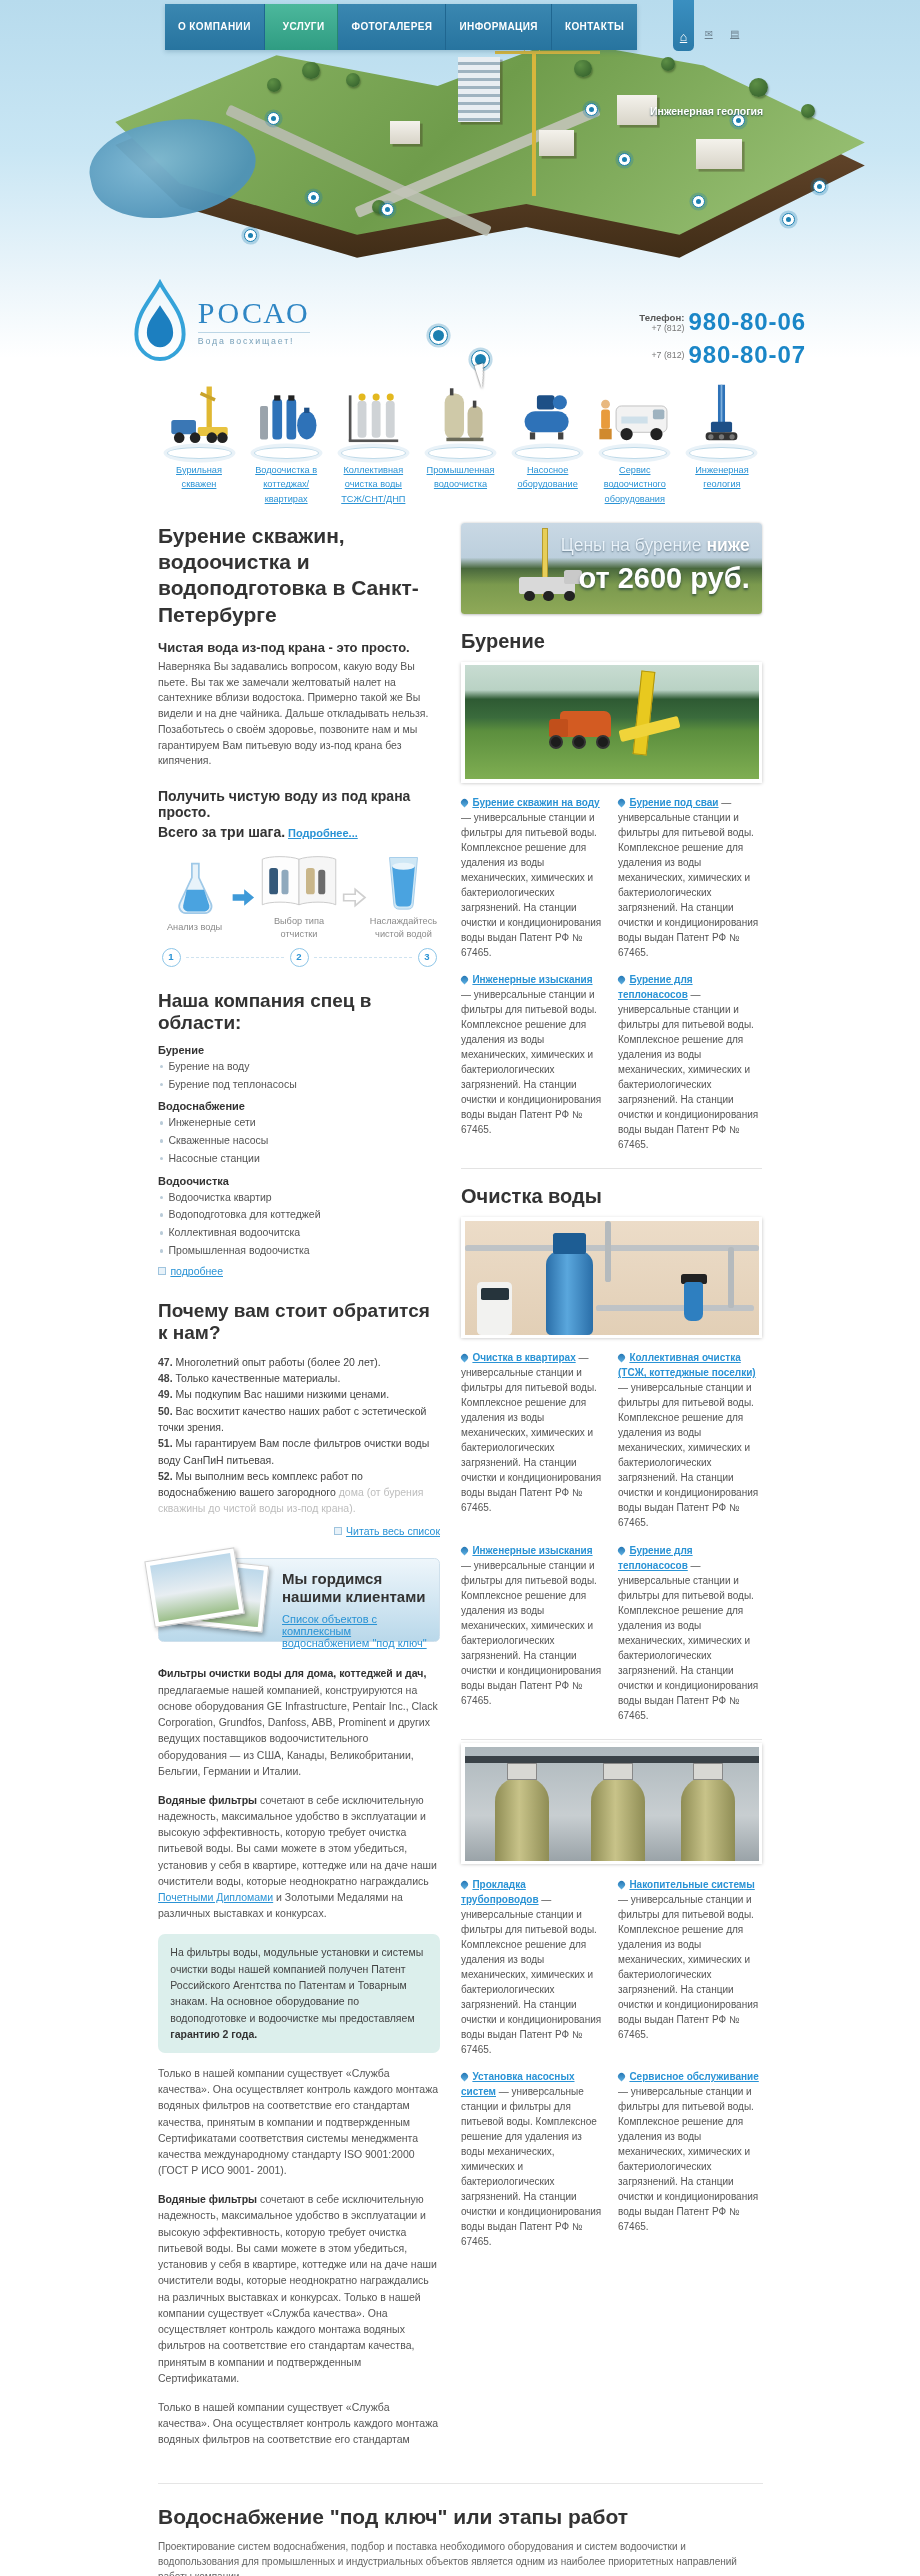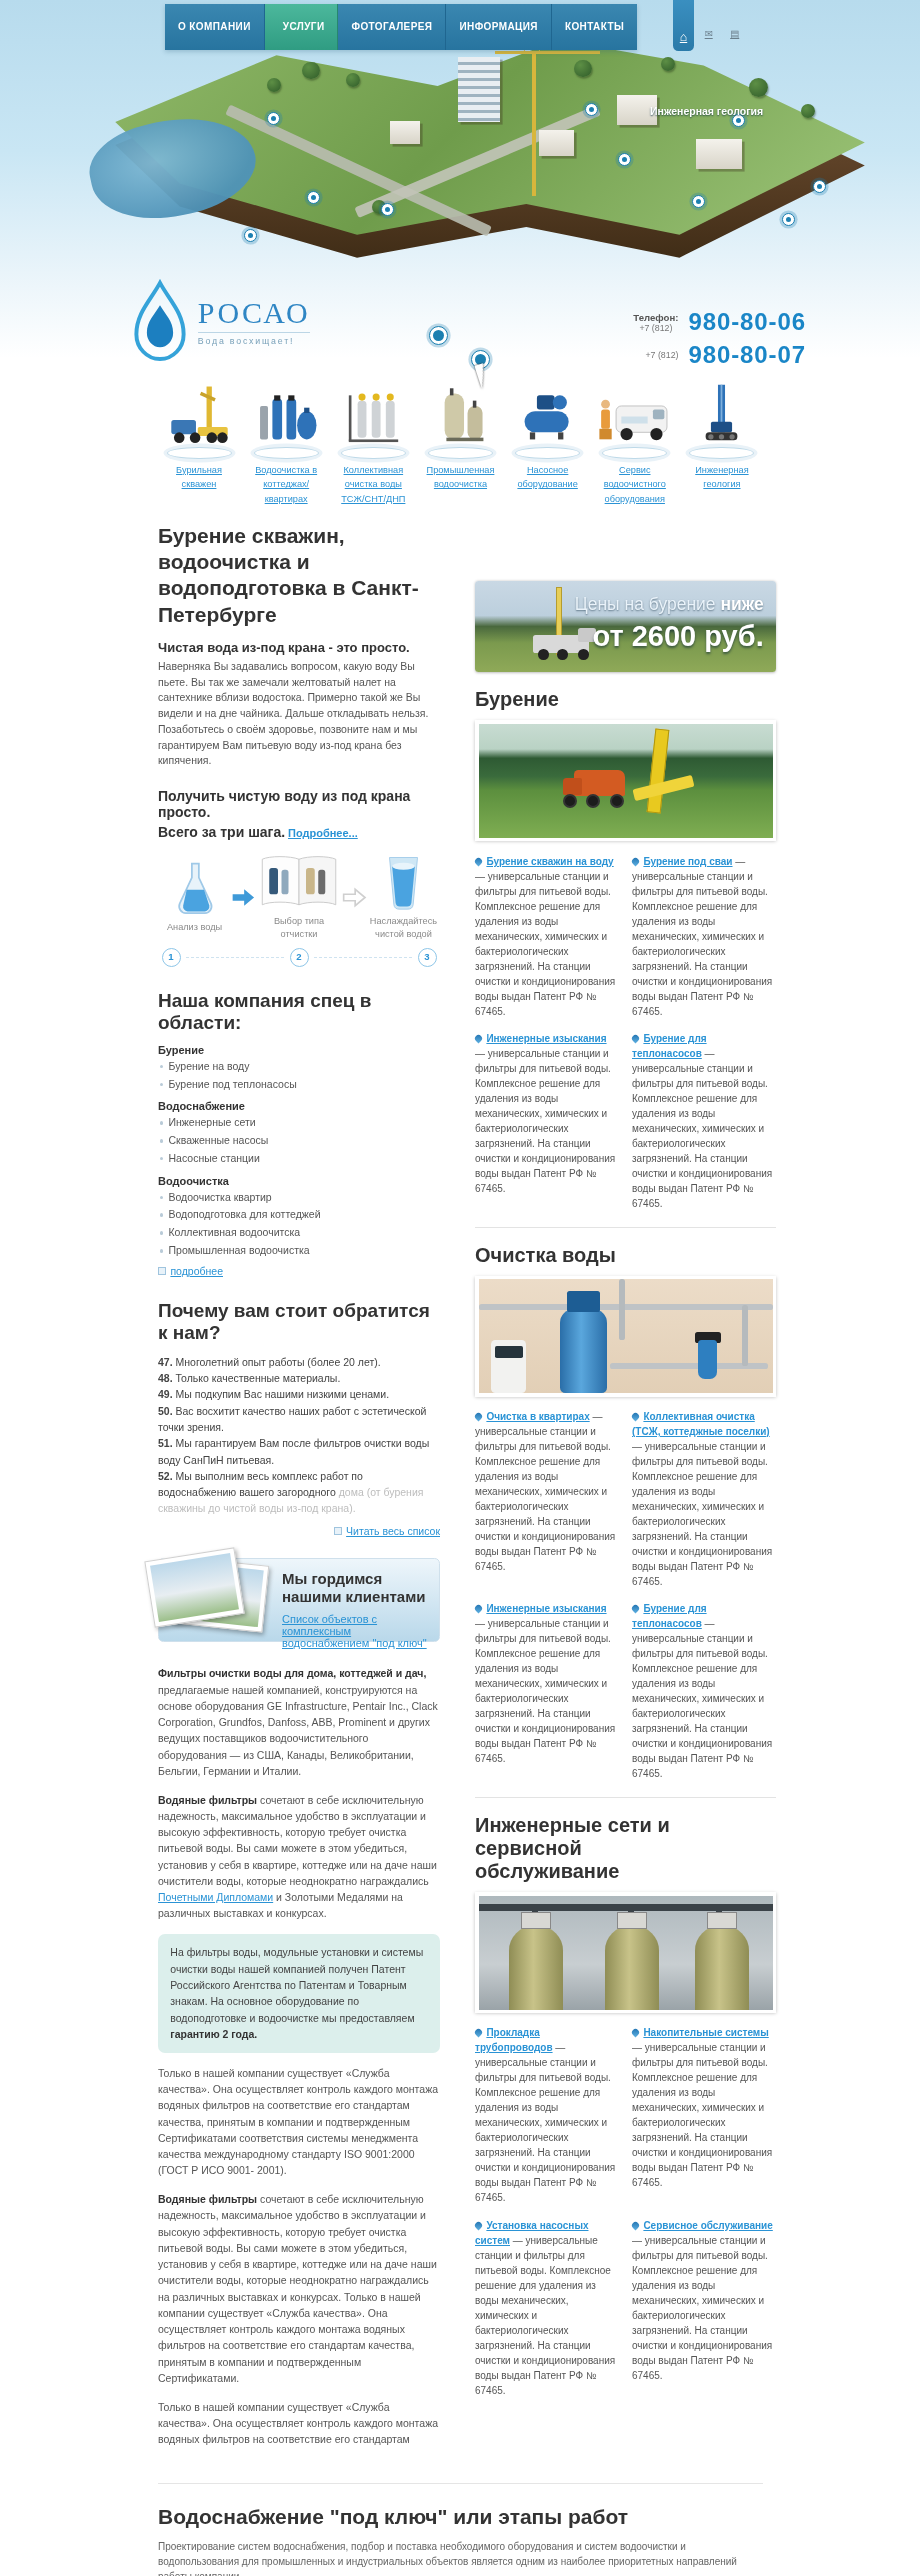--- a/index.html
+++ b/index.html
@@ -61,35 +61,35 @@
     border-top:12.3px solid #fff; transform:rotate(-18deg); filter:drop-shadow(0 0 0.9px #333); }
 
   
   .logo { position:absolute; left:131px; top:279px; width:228px; z-index:20; display:flex; align-items:center; }
   .logo-drop { width:58px; height:84px; }
   .logo-txt { margin-left:8.8px; }
   .logo-name { font-family:"Liberation Serif", serif; font-size:30px; letter-spacing:2.6px; color:#2f86c4; }
   .logo-tag { font-size:8.8px; letter-spacing:1.8px; color:#7aa2ba; margin-top:1.8px; border-top:0.9px solid #bcd6e6; padding-top:2.6px; }
   .phones { position:absolute; left:613px; top:308px; width:193px; z-index:20; text-align:right; }
   .phone-row { display:flex; justify-content:flex-end; align-items:center; margin-bottom:5.3px; }
-  .phone-pre { text-align:center; margin-right:10px; color:#666; }
+  .phone-pre { text-align:right; margin-right:4px; color:#666; }
   .phone-pre .lbl { font-size:9.6px; font-weight:bold; color:#555; display:block; }
   .phone-pre .code { font-size:8.8px; color:#777; display:block; }
   .phone-num { font-size:24px; font-weight:bold; color:#1a86c7; letter-spacing:0.9px; }
 
   
   .services { width:605px; margin:5.3px 0 0 158px; display:flex; justify-content:space-between; }
   .svc { width:82px; text-align:center; }
   .svc-art { height:68px; display:flex; align-items:flex-end; justify-content:center; position:relative; }
   .svc-ripple { width:65px; height:12.3px; border-radius:50%; margin:-3.5px auto 3.5px;
     border:1.8px solid rgba(110,170,205,.45); box-shadow:0 0 0 3.5px rgba(110,170,205,.15); }
   .svc-label { font-size:9.2px; line-height:1.5; }
 
   
-  .main-cols { width:605px; margin:16px 0 0 158px; display:flex; gap:35px;align-items:center; }
+  .main-cols { width:605px; margin:16px 0 0 158px; display:flex; gap:21px; }
   .col-l { width:282px; flex:none; }
   .col-r { width:301px; flex:none; }
 
   h1.page-title { font-size:21px; line-height:1.25; color:#333; margin-bottom:12.3px; }
   .lead { font-weight:bold; color:#333; font-size:13px; margin-bottom:3.5px; }
   .intro-p { font-size:10.5px; line-height:1.5; color:#555; }
 
   .steps-head1 { font-size:14px; font-weight:bold; color:#333; margin:19px 0 3.5px; }
   .steps-head2 { font-size:14px; font-weight:bold; color:#333; display:inline; }
   .more-dotted { font-size:11px; font-weight:bold; }
@@ -553,21 +553,20 @@
       </div>
     </div>
     <div class="tblocks">
       <p class="tblock"><span class="drop"></span><a>Очистка в квартирах</a> <span>— универсальные станции и фильтры для питьевой воды. Комплексное решение для удаления из воды механических, химических и бактериологических загрязнений. На станции очистки и кондиционирования воды выдан Патент РФ № 67465.</span></p>
       <p class="tblock"><span class="drop"></span><a>Коллективная очистка (ТСЖ, коттеджные поселки)</a> <span>— универсальные станции и фильтры для питьевой воды. Комплексное решение для удаления из воды механических, химических и бактериологических загрязнений. На станции очистки и кондиционирования воды выдан Патент РФ № 67465.</span></p>
       <p class="tblock"><span class="drop"></span><a>Инженерные изыскания</a> <span>— универсальные станции и фильтры для питьевой воды. Комплексное решение для удаления из воды механических, химических и бактериологических загрязнений. На станции очистки и кондиционирования воды выдан Патент РФ № 67465.</span></p>
       <p class="tblock"><span class="drop"></span><a>Бурение для теплонасосов</a> <span>— универсальные станции и фильтры для питьевой воды. Комплексное решение для удаления из воды механических, химических и бактериологических загрязнений. На станции очистки и кондиционирования воды выдан Патент РФ № 67465.</span></p>
     </div>
     <hr class="rdiv">
 
-    <h2 class="rsec" style="width:245px;">Инженерные сети и сервисной обслуживание</h2>
     <div class="photo">
       <div class="photo-inner sc-ind">
         <div class="ipipe" style="left:0;top:8.8px;width:100%;height:7px;"></div>
         <div class="ipipe" style="left:53px;top:8.8px;width:6.1px;height:35px;"></div>
         <div class="ipipe" style="left:149px;top:8.8px;width:6.1px;height:35px;"></div>
         <div class="ipipe" style="left:237px;top:8.8px;width:6.1px;height:35px;"></div>
         <div class="itank" style="left:30px;"></div>
           <div class="ibox" style="left:42px;"></div>
         <div class="itank" style="left:126px;"></div>
           <div class="ibox" style="left:138px;"></div>

